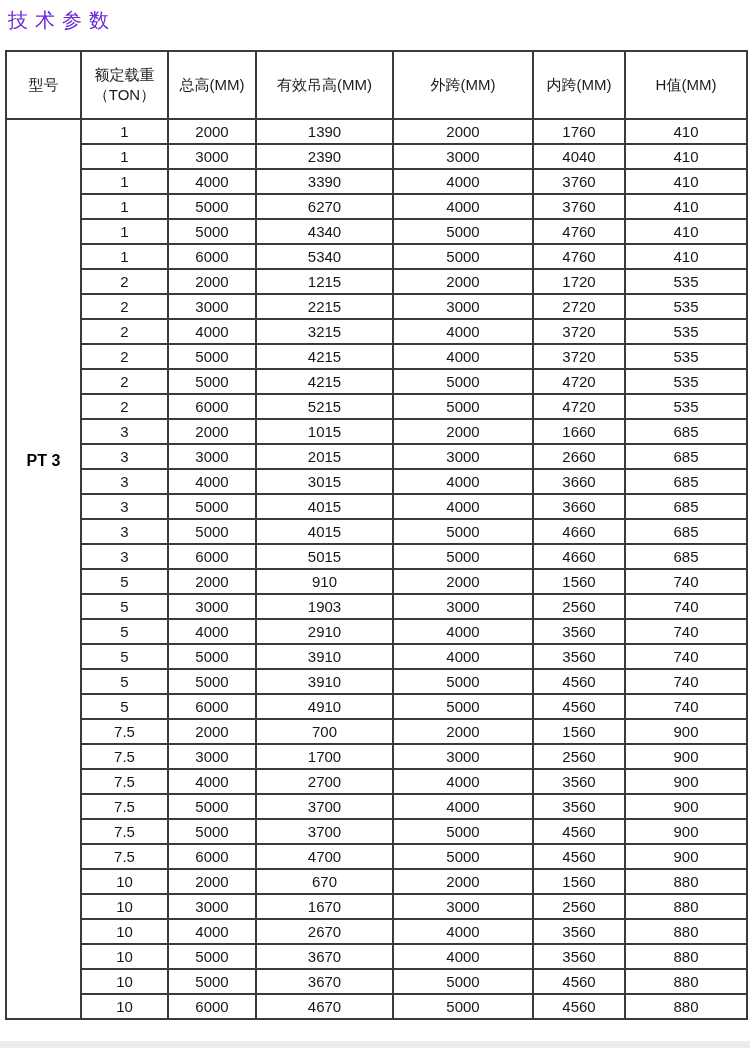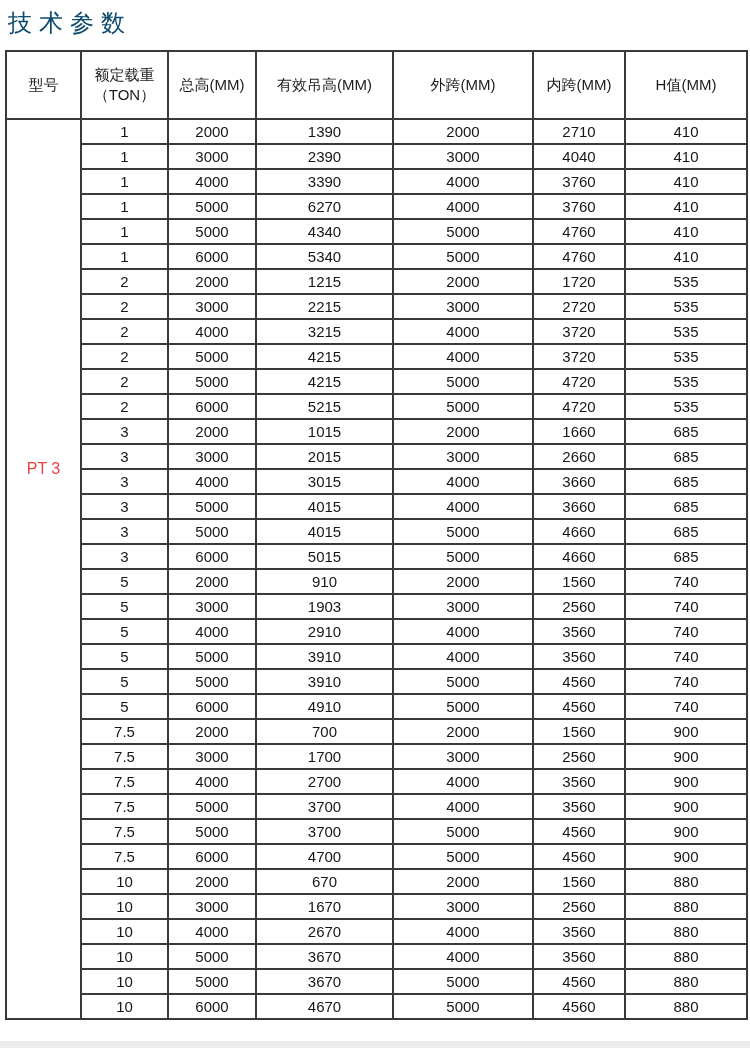--- a/index.html
+++ b/index.html
@@ -10,24 +10,24 @@
     background: #ffffff;
     overflow: hidden;
     font-family: "Liberation Sans", "DejaVu Sans", sans-serif;
     color: #1c1c1c;
     position: relative;
   }
   .page-title {
     position: absolute;
     top: 7px;
     left: 8px;
-    font-size: 24px;
+    font-size: 20px;
     font-weight: 500;
     letter-spacing: 7px;
-    color: #0c4a6e;
+    color: #6d28d9;
   }
   table.spec-table {
     position: absolute;
     top: 50px;
     left: 5px;
     border-collapse: collapse;
     table-layout: fixed;
     width: 741px;
     border-radius: 28px;
   }
@@ -51,26 +51,27 @@
     height: 23px;
     font-size: 15px;
     color: #161616;
   }
   td.model-cell {
     position: relative;
     vertical-align: top;
   }
   .model-label {
     position: absolute;
-    top: 340px;
+    top: 332px;
     left: 0;
     right: 0;
     text-align: center;
     font-size: 16px;
-    color: #ef4444;
+    color: #000000;
+    font-weight: bold;
   }
   .bottom-divider {
     position: absolute;
     left: 0;
     bottom: 0;
     width: 750px;
     height: 7px;
     background: #ececec;
   }
 </style>
@@ -103,21 +104,21 @@
   </thead>
   <tbody>
       <tr>
         <td rowspan="36" class="model-cell">
           <span class="model-label">PT 3</span>
         </td>
         <td>1</td>
         <td>2000</td>
         <td>1390</td>
         <td>2000</td>
-        <td>2710</td>
+        <td>1760</td>
         <td>410</td>
       </tr>
       <tr>
         <td>1</td>
         <td>3000</td>
         <td>2390</td>
         <td>3000</td>
         <td>4040</td>
         <td>410</td>
       </tr>

